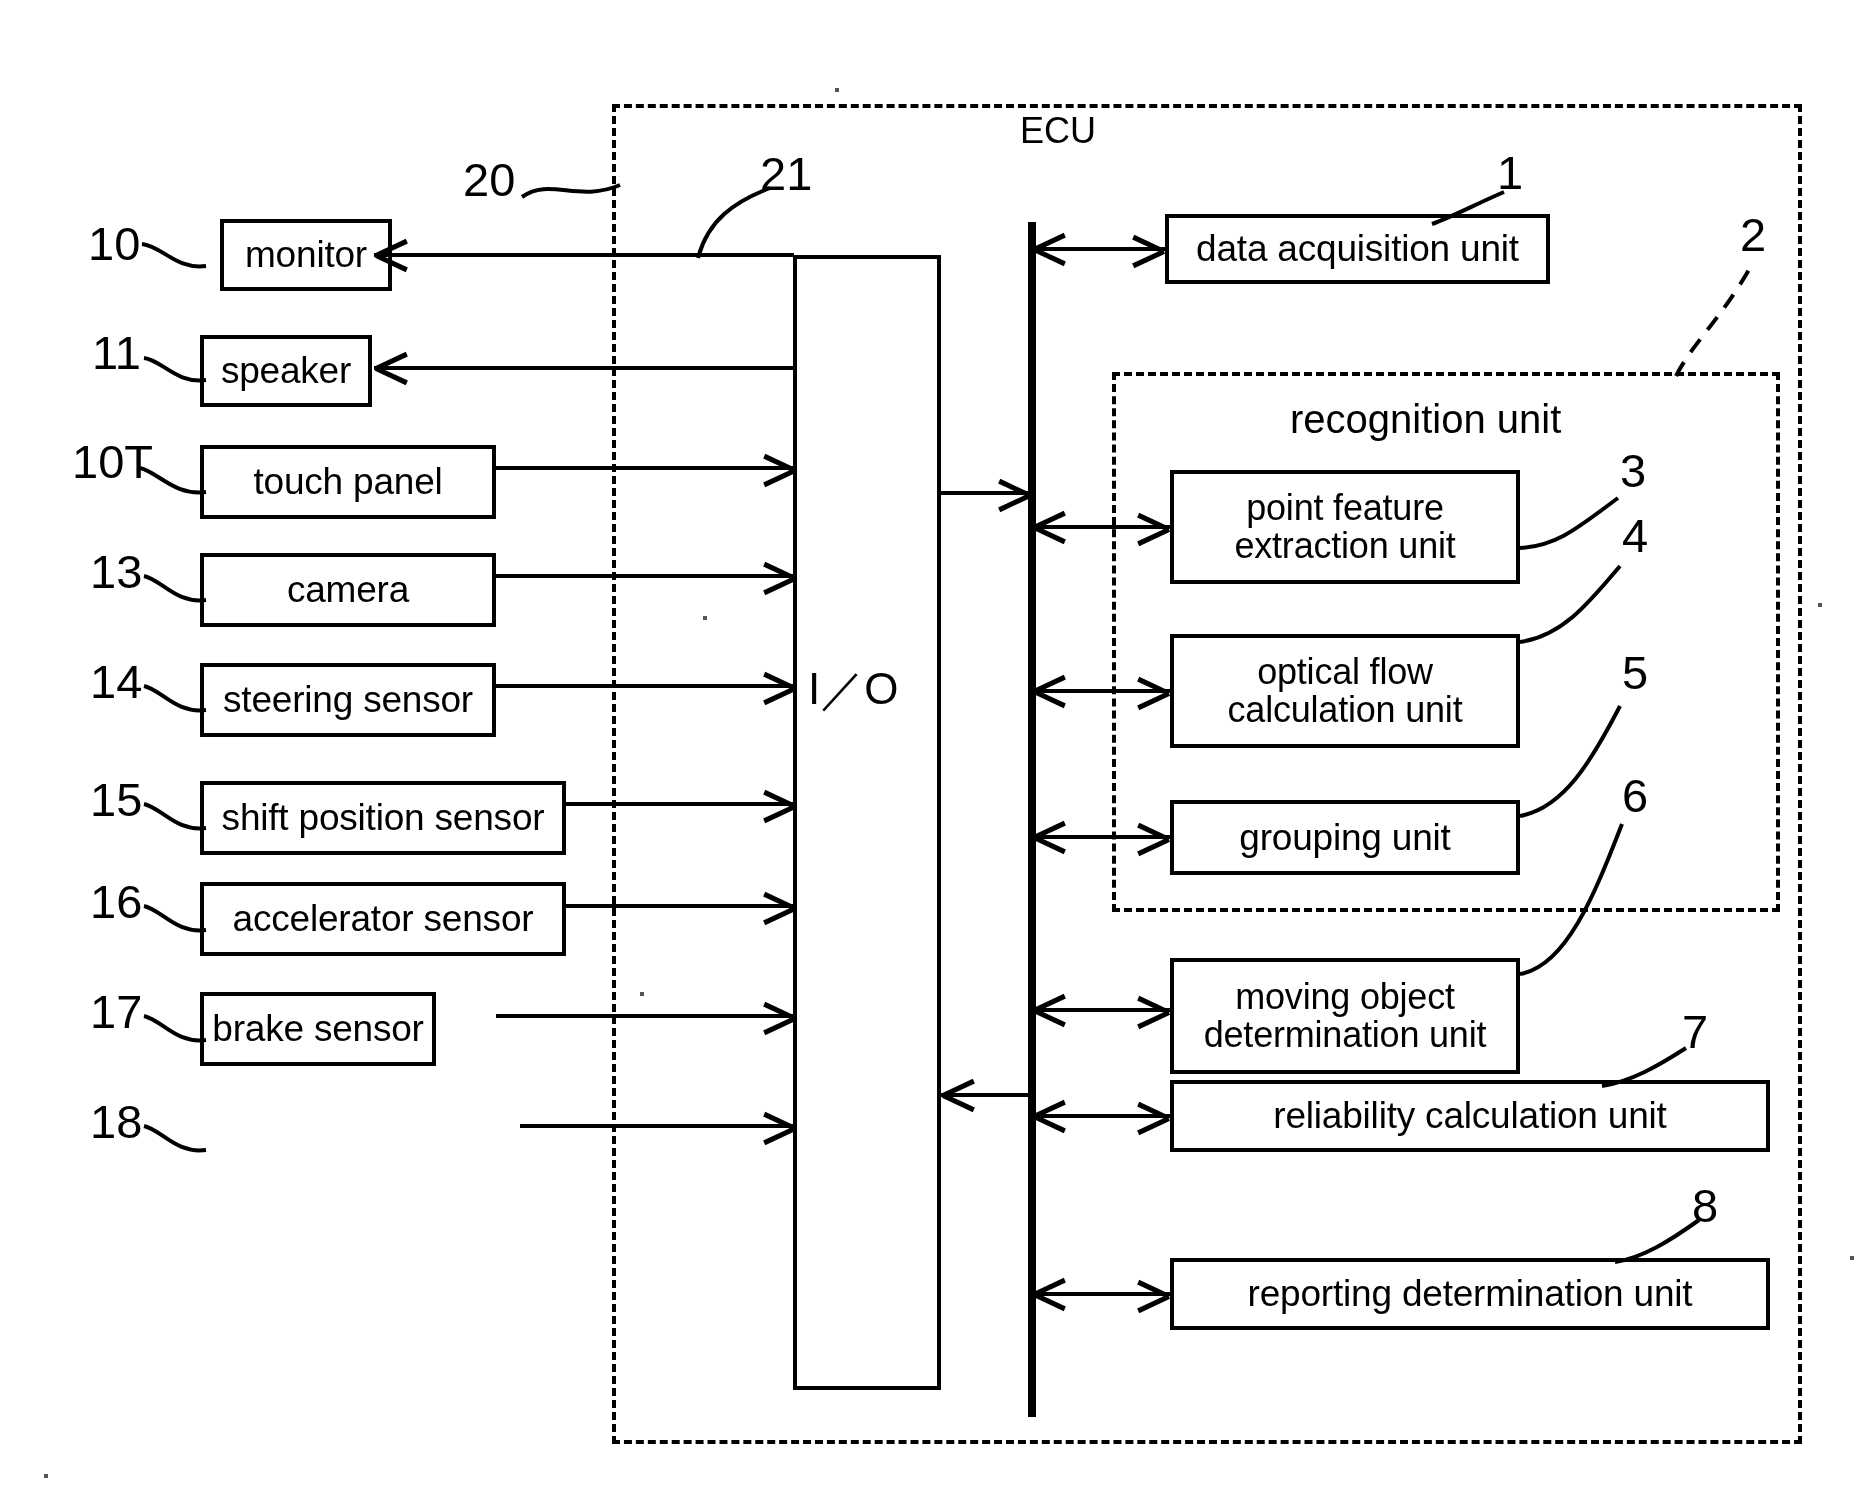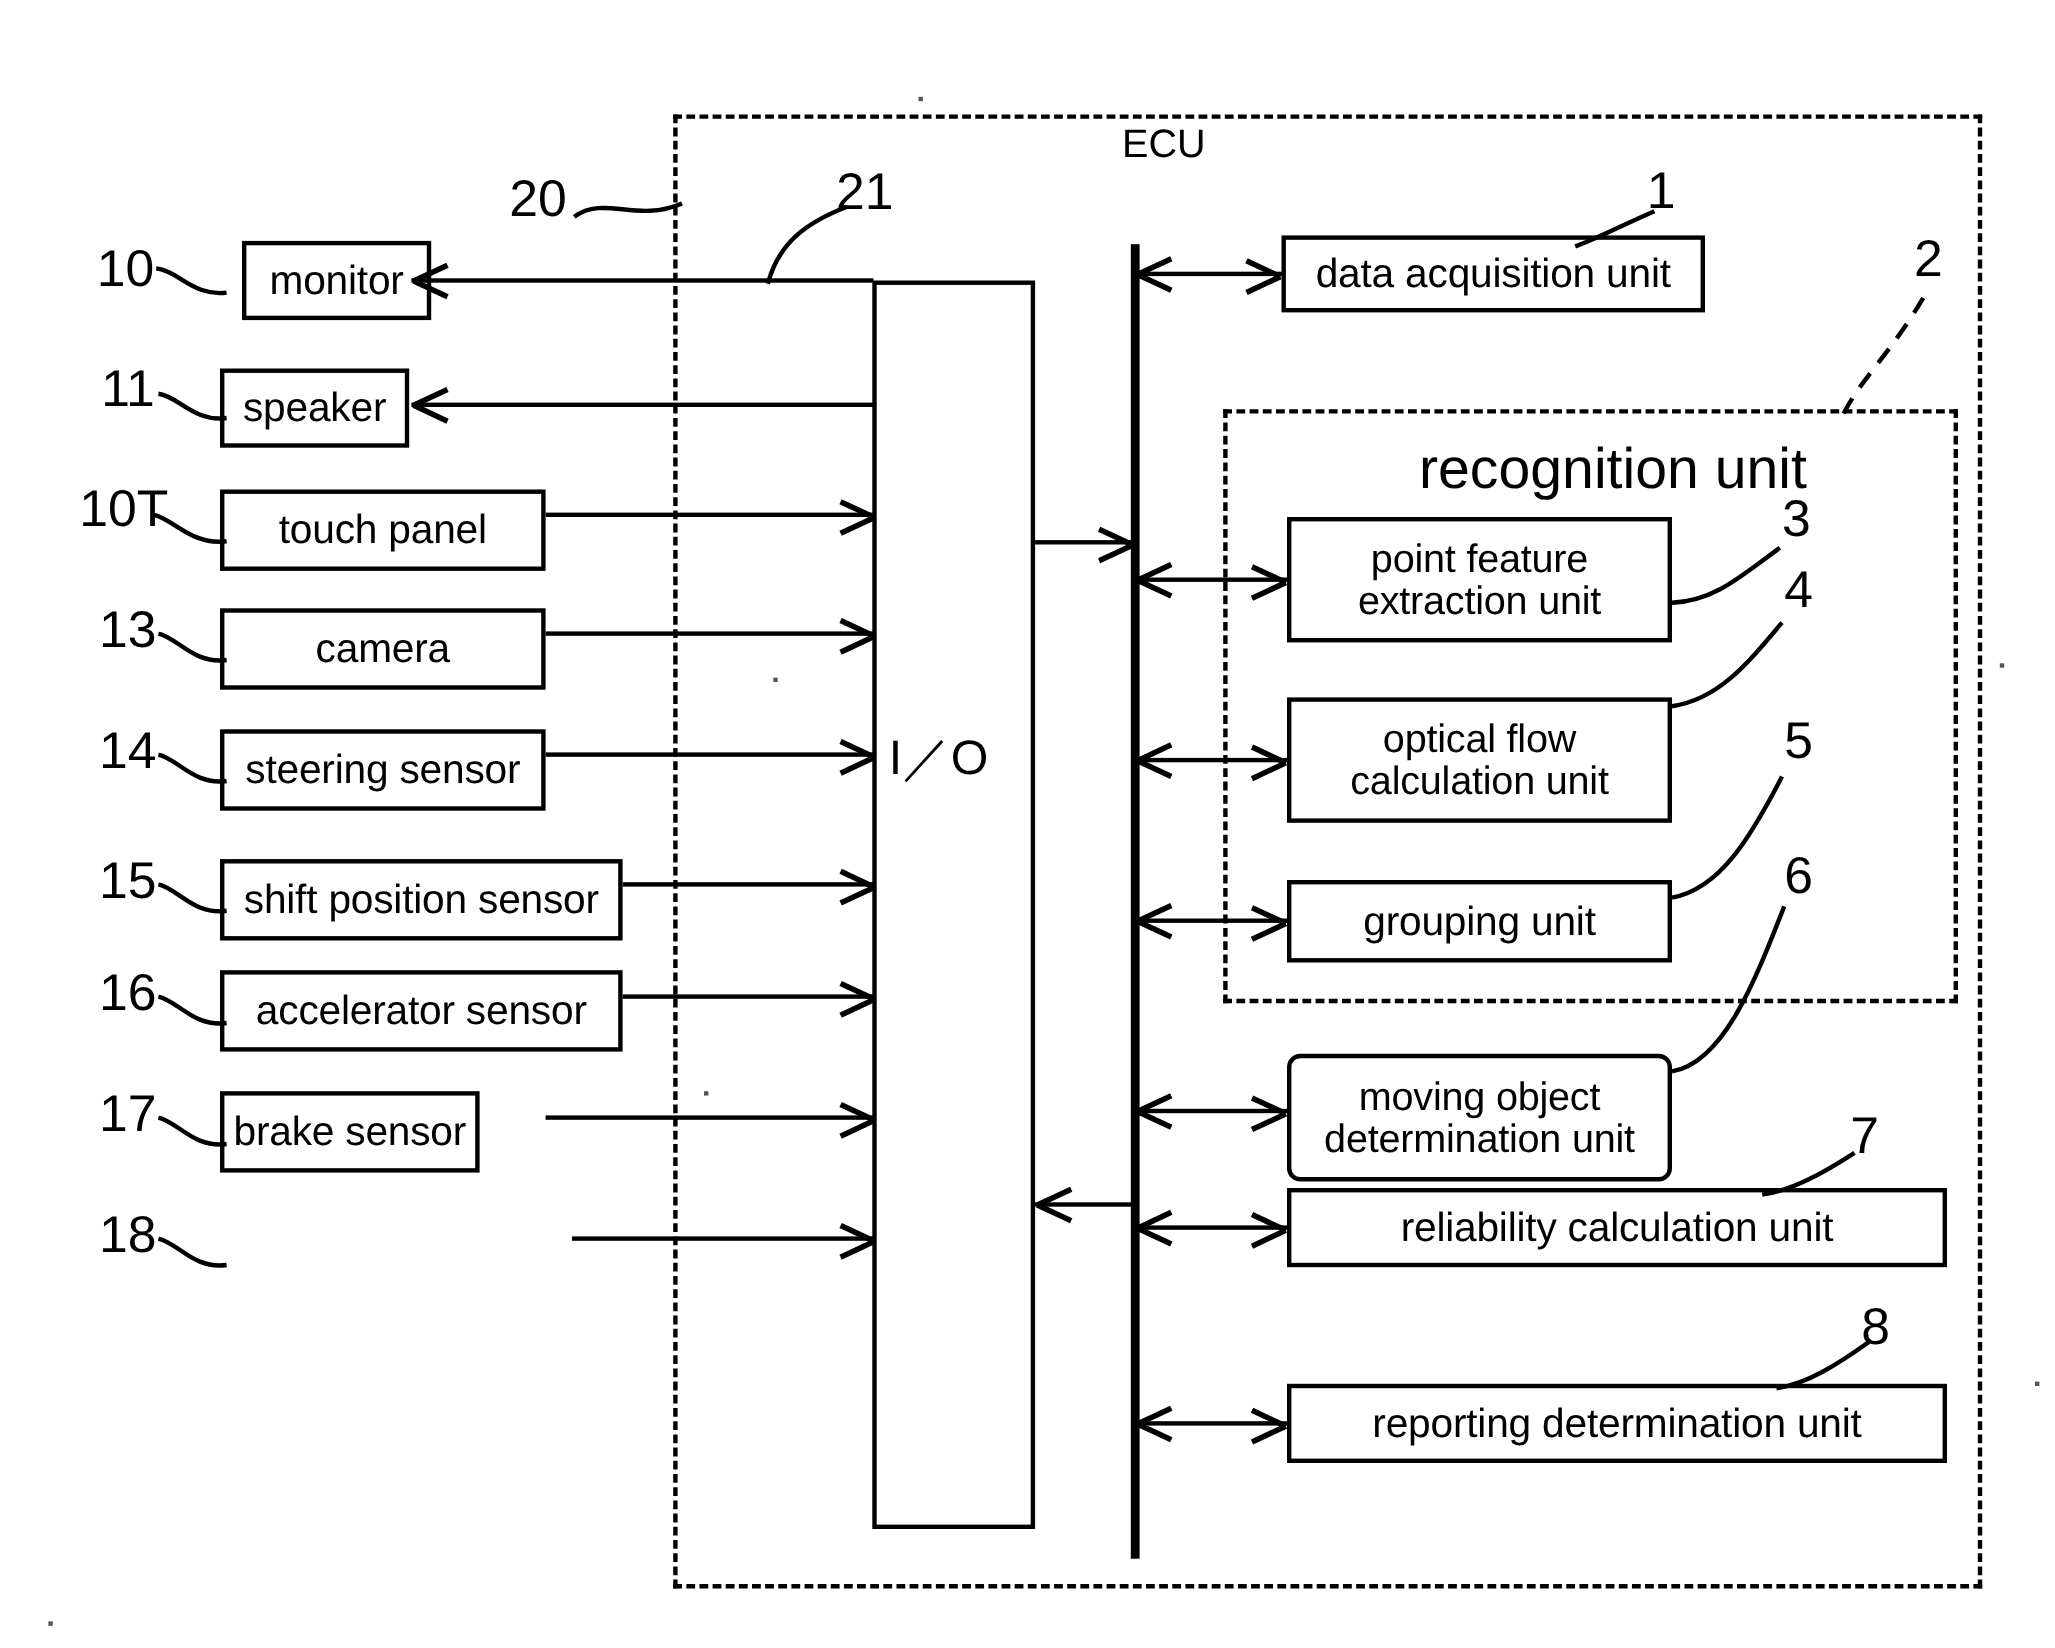--- a/index.html
+++ b/index.html
@@ -49,21 +49,21 @@
   .ah.l1{transform:rotate(-25deg);}   
   .ah.l2{transform:rotate(25deg);}
 
   .ecu-title{
     position:absolute;
     font-size:36px;
     white-space:nowrap;
   }
   .recog-title{
     position:absolute;
-    font-size:52px;
+    font-size:40px;
     white-space:nowrap;
   }
   .io-label{
     position:absolute;
     font-size:44px;
     white-space:nowrap;
   }
   .curve{position:absolute;}
   .speck{position:absolute;width:4px;height:4px;background:#555;}
 </style>
@@ -196,21 +196,21 @@
   </svg>
 
   <div class="box" style="left:1170px;top:800px;width:350px;height:75px;">
       <span>grouping unit</span>
     </div>
   <div class="ref" style="left:1622px;top:645px;">5</div>
   <svg class="curve" style="left:1518px;top:700px;width:106px;height:120px;">
     <path d="M2,116 C46,108 74,60 102,6" stroke="#000" stroke-width="4" fill="none"></path>
   </svg>
 
-  <div class="box two-line" style="left:1170px;top:958px;width:350px;height:116px;flex-direction:column;border-radius:12px;">
+  <div class="box two-line" style="left:1170px;top:958px;width:350px;height:116px;flex-direction:column;">
     <span>moving object</span>
     <span>determination unit</span>
   </div>
   <div class="ref" style="left:1622px;top:768px;">6</div>
   <svg class="curve" style="left:1518px;top:818px;width:106px;height:160px;">
     <path d="M2,156 C48,148 76,78 104,6" stroke="#000" stroke-width="4" fill="none"></path>
   </svg>
 
   <div class="box" style="left:1170px;top:1080px;width:600px;height:72px;">
       <span>reliability calculation unit</span>

